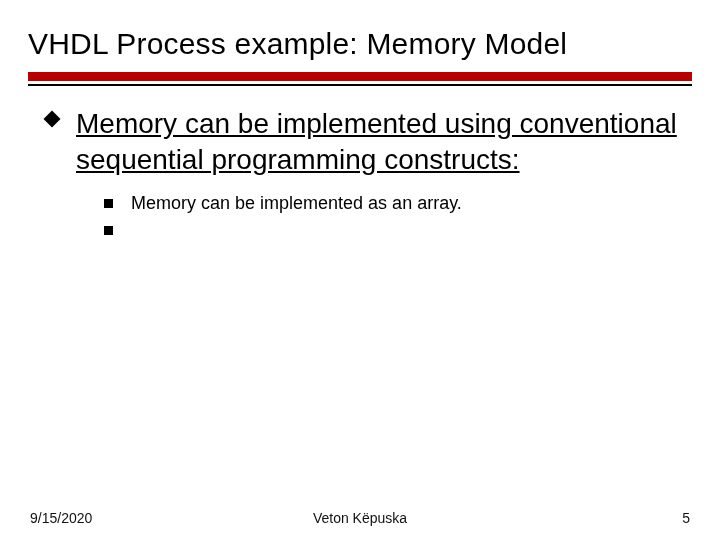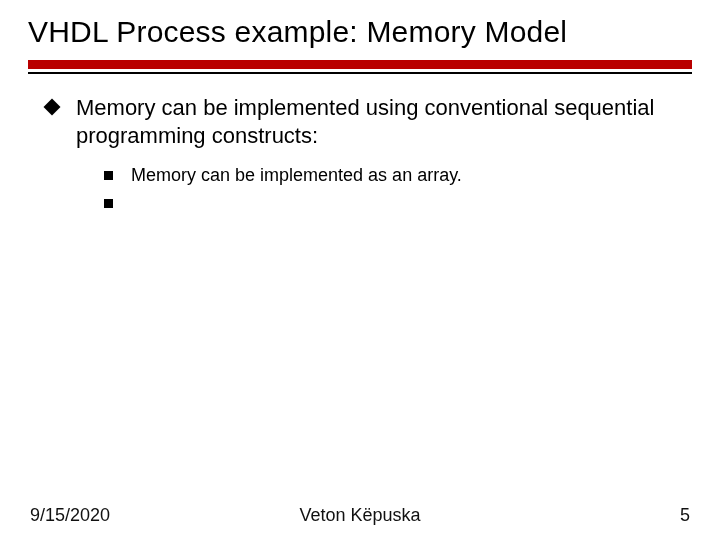--- a/index.html
+++ b/index.html
@@ -1,31 +1,31 @@
 <!DOCTYPE html>
 <html><head>
 <meta charset="utf-8">
 <style>
   * { margin: 0; padding: 0; box-sizing: border-box; }
   html, body { width: 720px; height: 540px; background: #fff; font-family: Verdana, Geneva, sans-serif; color: #000; }
-  .slide { width: 720px; height: 540px; position: relative; padding: 14px 28px 0 28px; }
+  .slide { width: 720px; height: 540px; position: relative; padding: 26px 28px 0 28px; }
   .title { font-size: 30px; font-weight: 400; line-height: 1.2; margin-bottom: 10px; letter-spacing: 0.2px; }
   .rule-thick { height: 9px; background: #b90000; width: 100%; }
   .rule-thin { height: 2px; background: #000; width: 100%; margin-top: 3px; }
   .body { margin-top: 20px; }
   .l1 { display: flex; align-items: flex-start; margin-bottom: 14px; }
   .l1 .bullet { flex: 0 0 auto; margin: 7px 18px 0 18px; }
-  .l1-text { font-size: 22px; line-height: 1.28; }
+  .l1-text { font-size: 28px; line-height: 1.28; text-decoration: underline; }
   .l2-list { margin-left: 76px; margin-top: 6px; }
   .l2 { display: flex; align-items: flex-start; margin-bottom: 4px; }
   .l2 .bullet { flex: 0 0 auto; margin: 7px 18px 0 0; }
   .l2-text { font-size: 18px; line-height: 1.32; }
   .diamond { width: 12px; height: 12px; transform: rotate(45deg); background: #000; display: block; }
   .square { width: 9px; height: 9px; background: #000; display: block; }
-  .footer { position: absolute; bottom: 14px; left: 0; width: 100%; padding: 0 30px; display: flex; justify-content: space-between; align-items: baseline; font-size: 18px; color: #111; }
+  .footer { position: absolute; bottom: 14px; left: 0; width: 100%; padding: 0 30px; display: flex; justify-content: space-between; align-items: baseline; font-size: 14px; color: #111; }
   .footer .center { position: absolute; left: 0; right: 0; text-align: center; }
   .footer .left, .footer .right { position: relative; z-index: 1; }
 </style>
 </head>
 <body>
 
 <div class="slide">
 
   <h1 class="title">VHDL Process example: Memory Model</h1>
 

